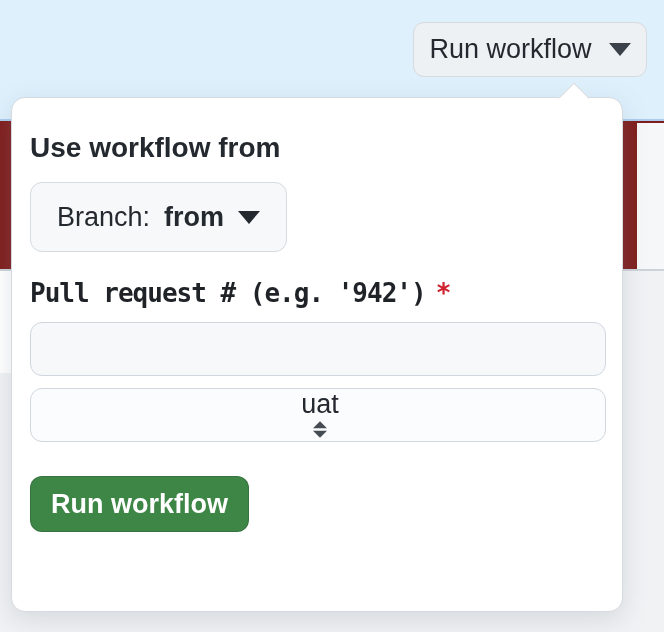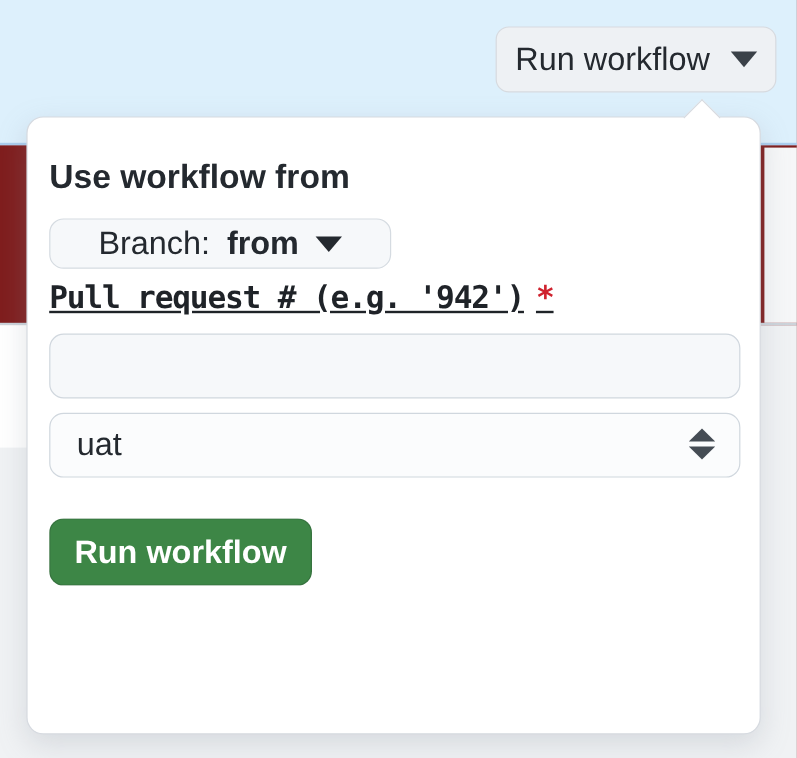--- a/index.html
+++ b/index.html
@@ -47,21 +47,21 @@
   }
   .caret-down {
     width:0; height:0;
     border-left:11px solid transparent;
     border-right:11px solid transparent;
     border-top:13px solid #3a4148;
   }
 
   
   .popover {
-    position:absolute; left:22px; top:97px; width:612px; height:515px;
+    position:absolute; left:11px; top:97px; width:612px; height:515px;
     background:#ffffff;
     border:1px solid #d6dae0;
     border-radius:14px;
     box-shadow:0 8px 24px rgba(140,149,159,0.25);
     padding:0 18px;
   }
   .notch {
     position:absolute; top:-11px; left:551px;
     width:22px; height:22px;
     background:#ffffff;
@@ -69,38 +69,37 @@
     border-top:1px solid #d6dae0;
     transform:rotate(45deg);
   }
   .pop-heading {
     margin:34px 0 0 0;
     font-size:28px; line-height:32px; font-weight:700; color:#24292f;
   }
   .branch-btn {
     margin-top:18px;
     display:inline-flex; align-items:center; gap:14px;
-    height:42px; padding:0 40px;
+    height:70px; padding:0 26px;
     background:#f6f8fa;
     border:1px solid #d5dbe1;
     border-radius:12px;
     font-size:27px; color:#24292f;
     cursor:pointer;
     text-align:center;
   }
   .branch-btn .branch-name { font-weight:600; }
   .branch-btn .caret-down { border-top-color:#24292f; }
 
   .field-label {
-    margin-top:8px;
+    margin-top:24px;
     font-family:"DejaVu Sans Mono","Liberation Mono",monospace;
     font-weight:700;
     font-size:26px; line-height:34px; color:#1f2328;
     letter-spacing:-1px;
-    text-decoration:underline;
   }
   .req { color:#cf222e; font-weight:700; margin-left:10px; }
 
   .text-input {
     margin-top:12px;
     width:576px; height:54px;
     background:#f6f8fa;
     border:1px solid #d0d7de;
     border-radius:12px;
     font-size:27px; color:#24292f;
@@ -113,20 +112,21 @@
   .select-box {
     margin-top:12px;
     width:576px; height:54px;
     background:#fbfcfd;
     border:1px solid #d0d7de;
     border-radius:12px;
     display:flex; align-items:center; justify-content:space-between;
     padding:0 18px 2px 22px;
     font-size:27px; color:#24292f;
     cursor:pointer;
+    flex-direction:column;
   }
   .updown-icon { display:block; }
 
   .submit-btn {
     margin-top:34px;
     display:inline-flex; align-items:center; justify-content:center;
     height:56px; padding:0 20px;
     background:#3d8646;
     border:1px solid rgba(27,31,36,0.18);
     border-radius:12px;

